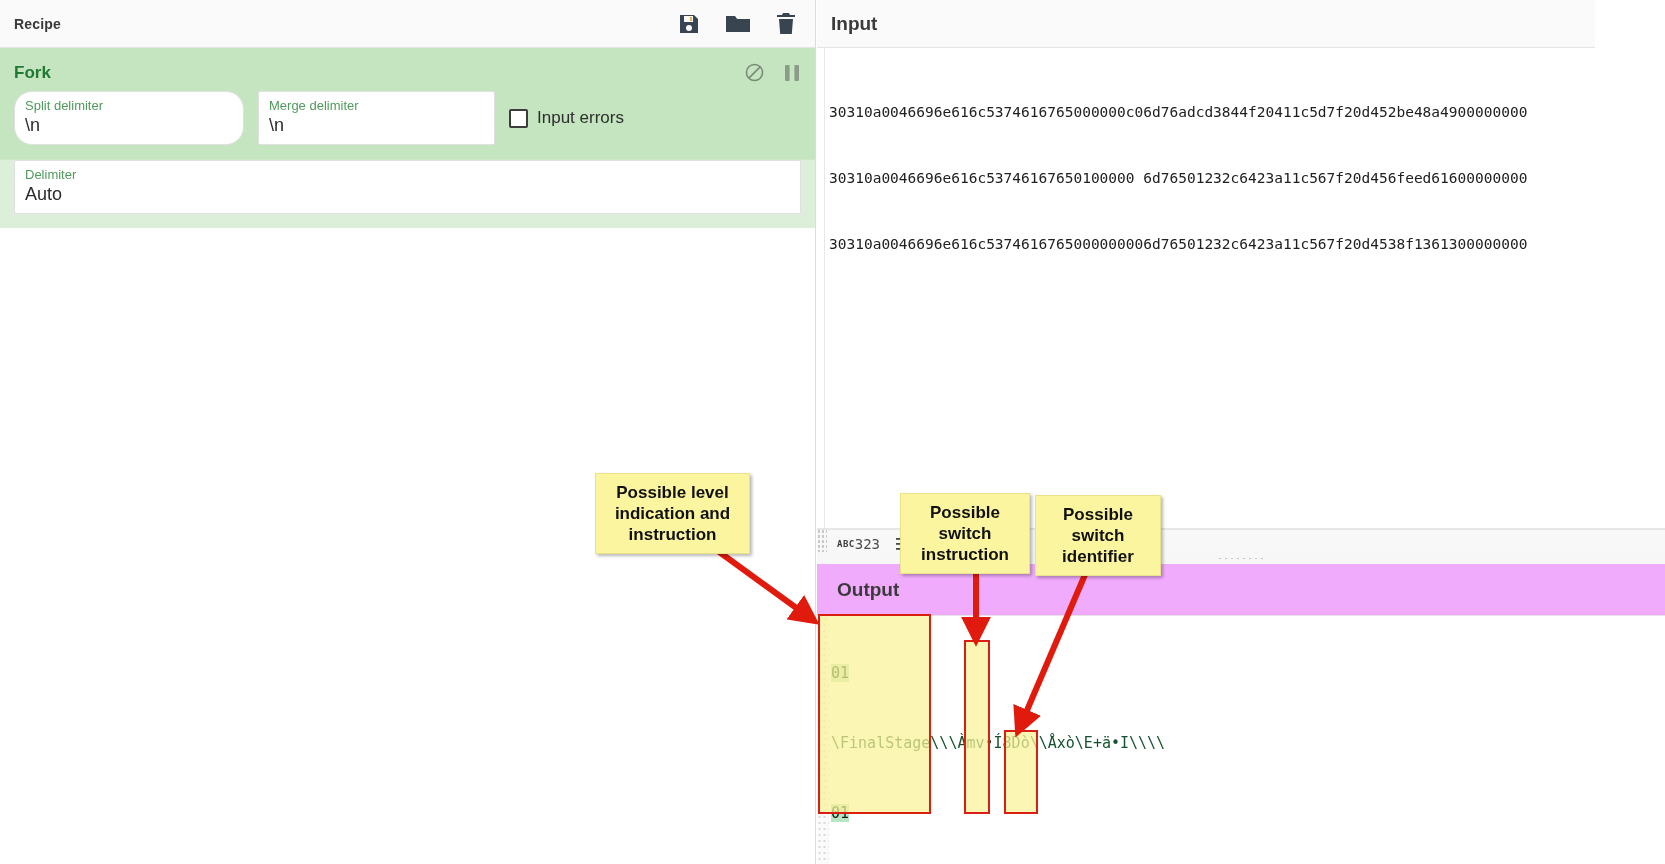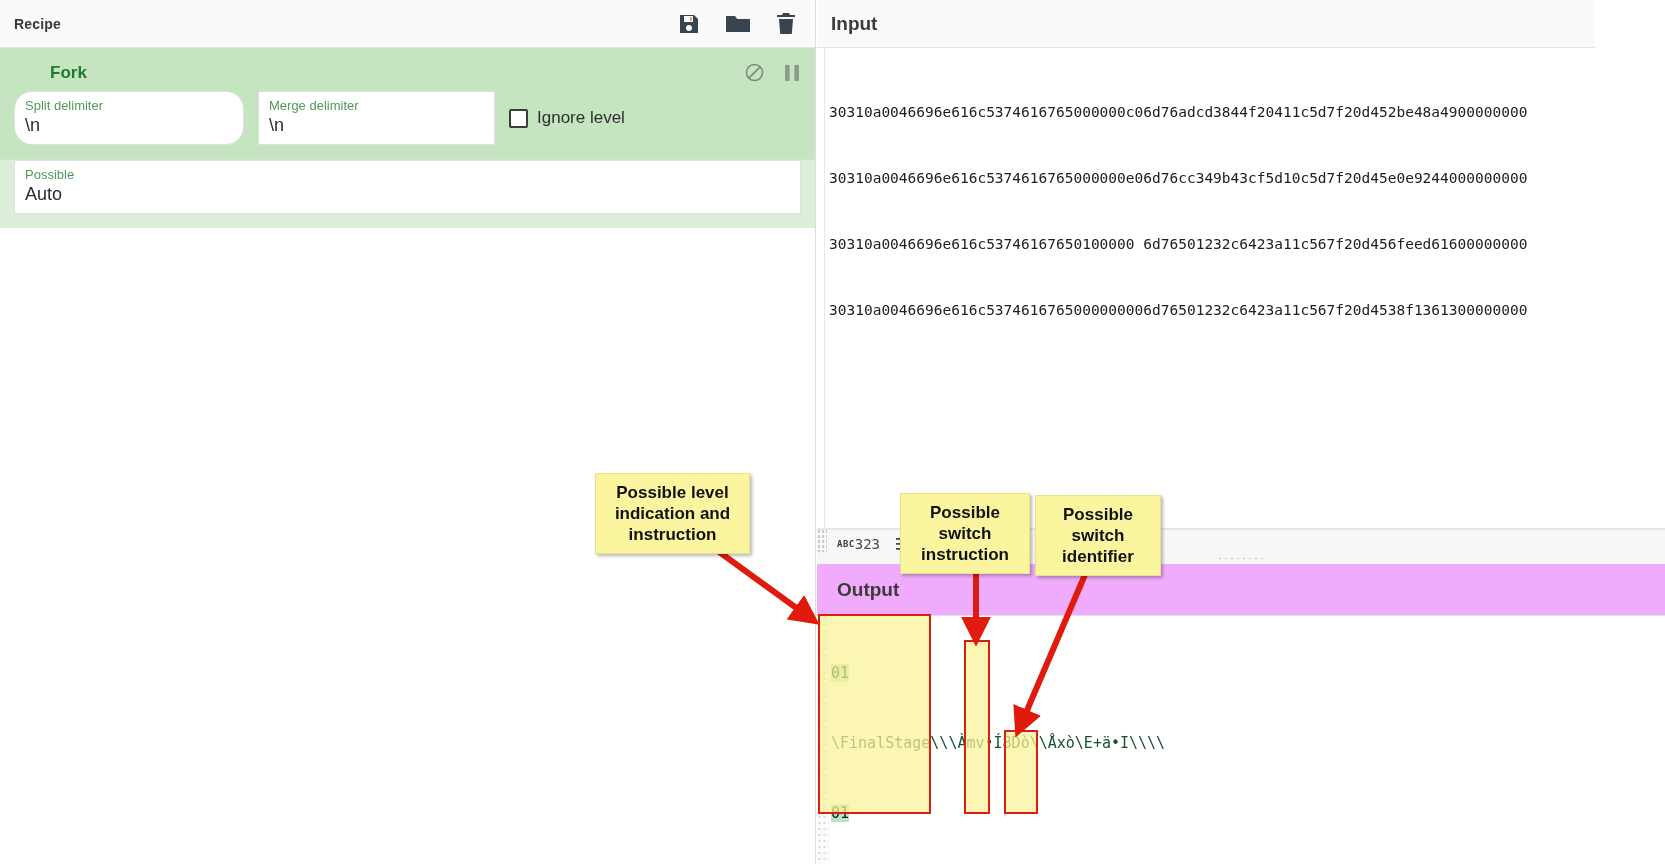--- a/index.html
+++ b/index.html
@@ -35,21 +35,21 @@
 
   
   .operation { position: relative; padding: 0 0 14px 0; }
   .op-fork { background: #c4e5bf; }
   .op-fromhex { background: #dcefd8; border-top: 1px solid #cfe6ca; }
   .op-header {
     display: flex; align-items: center;
     padding: 14px 14px 8px 14px;
   }
   .op-title {
-    font-size: 17px; font-weight: bold; color: #1f7a33; margin-left: 36px;
+    font-size: 17px; font-weight: bold; color: #1f7a33;
   }
   .op-header .spacer { flex: 1; }
   .op-ctrl { margin-left: 18px; line-height: 0; cursor: pointer; }
 
   .op-body { display: flex; align-items: center; padding: 0 14px; gap: 14px; }
 
   .field {
     background: #ffffff;
     border: 1px solid #e0e0e0;
     border-radius: 2px;
@@ -257,46 +257,45 @@
         <div class="field" id="field-split">
           <span class="flabel">Split delimiter</span>
           <span class="fvalue">\n</span>
         </div>
         <div class="field" id="field-merge">
           <span class="flabel">Merge delimiter</span>
           <span class="fvalue">\n</span>
         </div>
         <label class="checkwrap">
           <span class="checkbox"></span>
-          <span class="checklabel">Ignore level</span>
+          <span class="checklabel">Input errors</span>
         </label>
       </div>
     </div>
 
     <div class="operation op-fromhex">
       <div class="op-body">
         <div class="field" id="field-delimiter">
-          <span class="flabel">Possible</span>
+          <span class="flabel">Delimiter</span>
           <span class="fvalue">Auto</span>
         </div>
       </div>
     </div>
   </div>
 
   <div id="io-pane">
 
     <div class="io-title-bar">
       <span class="io-title">Input</span>
     </div>
 
     <div id="input-area">
       <div class="gutter"></div>
       <div class="code-lines">
         <span class="ln">30310a0046696e616c5374616765000000c06d76adcd3844f20411c5d7f20d452be48a4900000000</span>
-        <span class="ln">30310a0046696e616c5374616765000000e06d76cc349b43cf5d10c5d7f20d45e0e9244000000000</span>
         <span class="ln">30310a0046696e616c53746167650100000 6d76501232c6423a11c567f20d456feed61600000000</span>
         <span class="ln">30310a0046696e616c5374616765000000006d76501232c6423a11c567f20d4538f1361300000000</span>
       </div>
 
     </div>
 
     <div id="input-status">
       <span class="drag-dots"></span>
       <span class="abc-badge">ABC</span>
       <span class="count">323</span>

